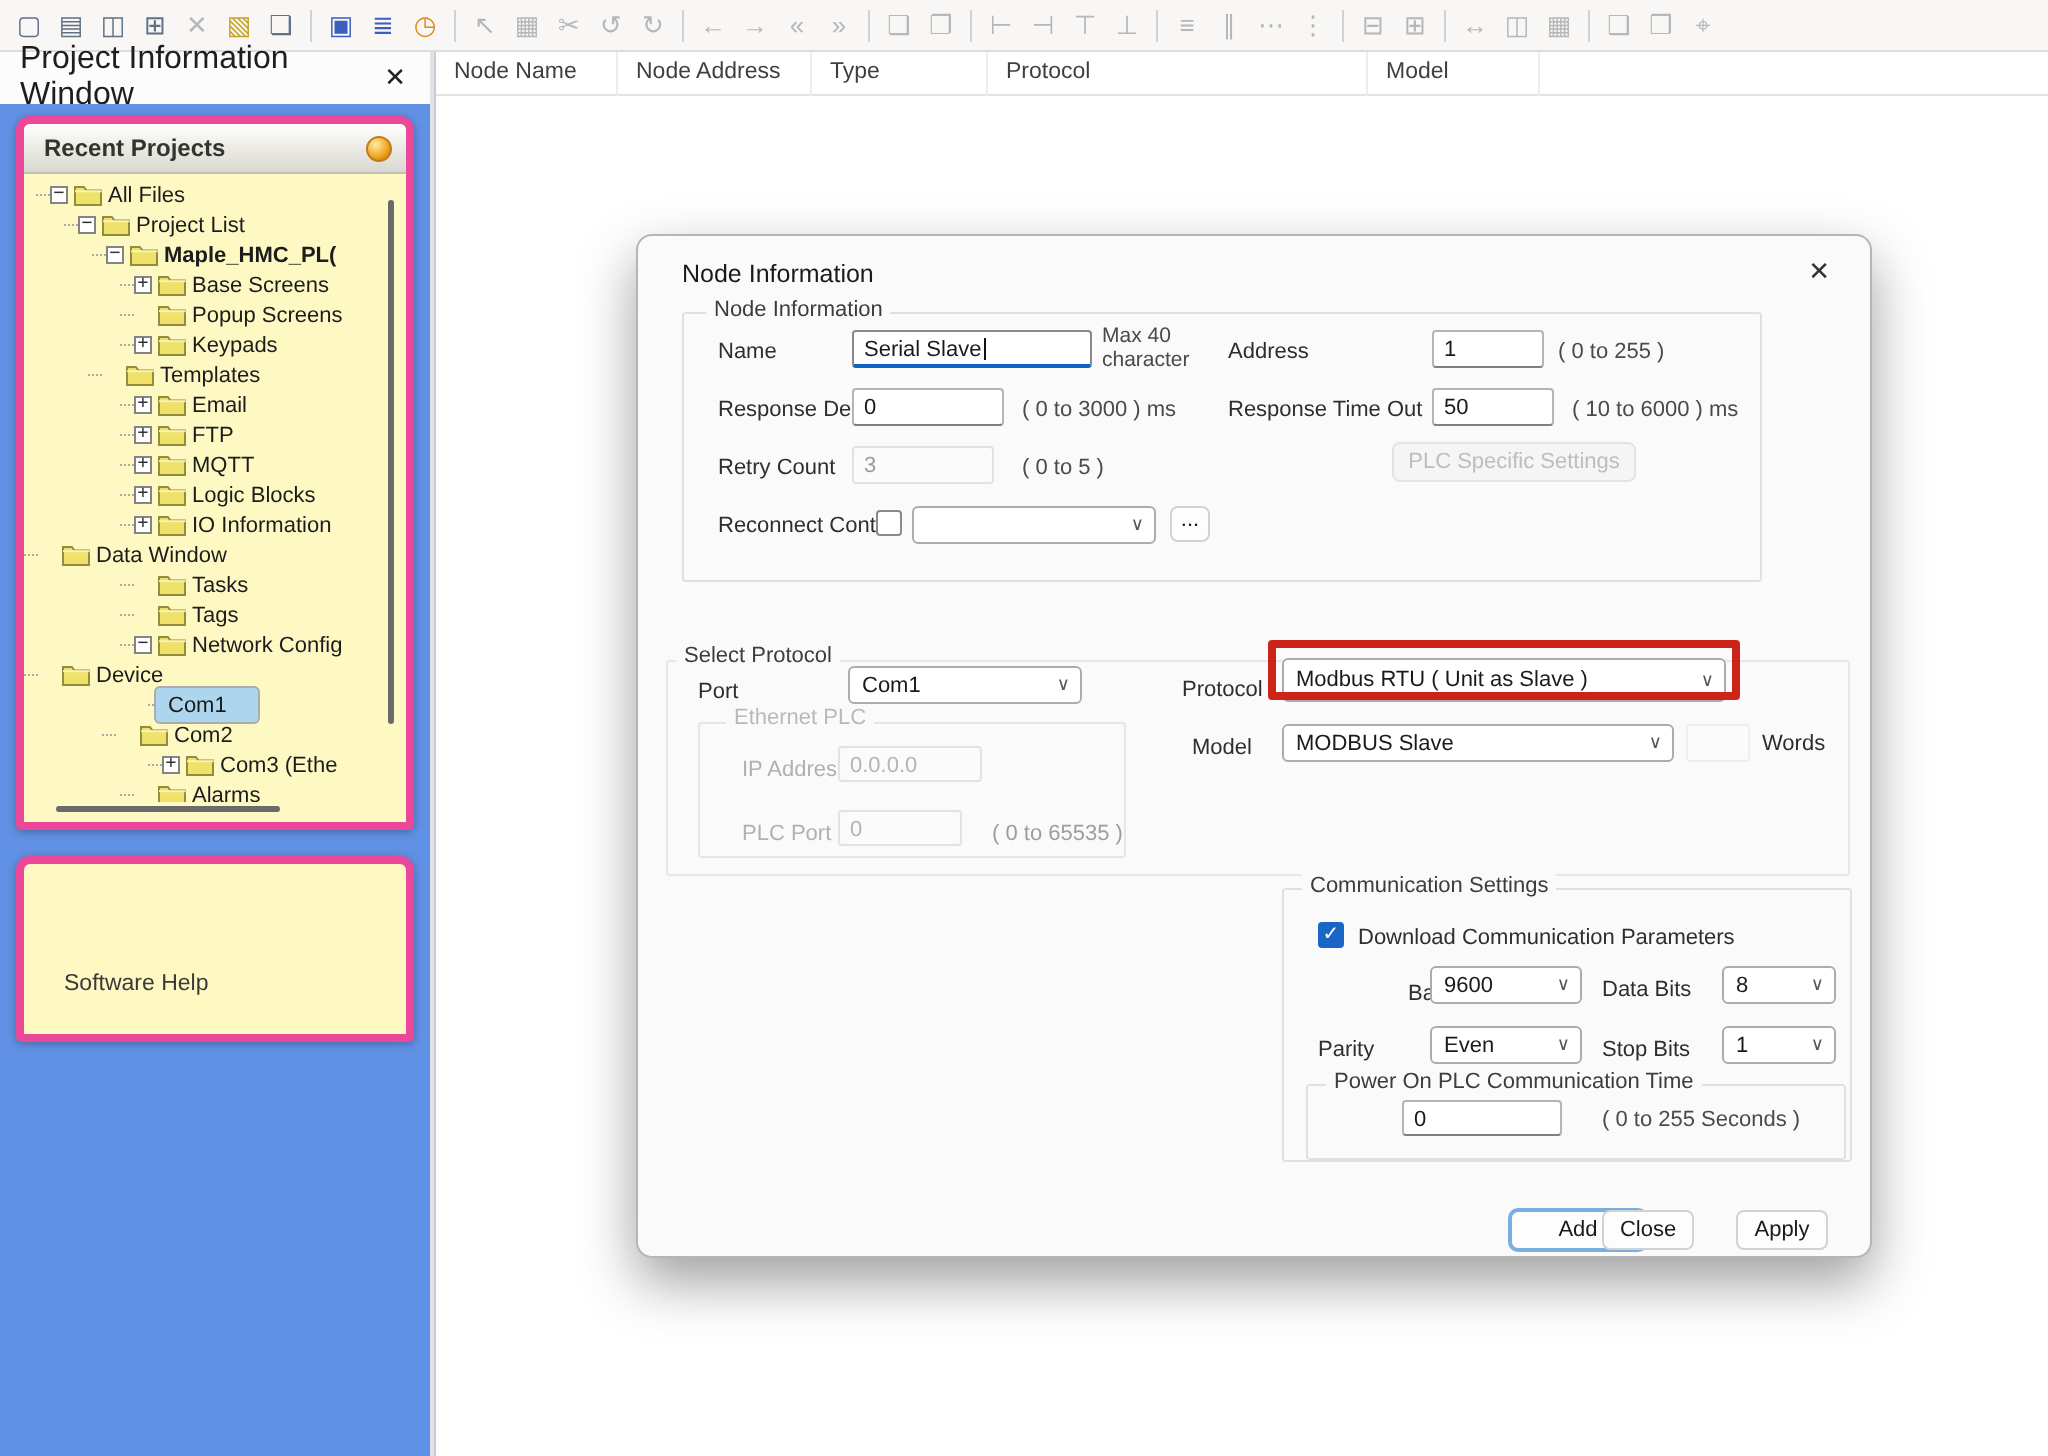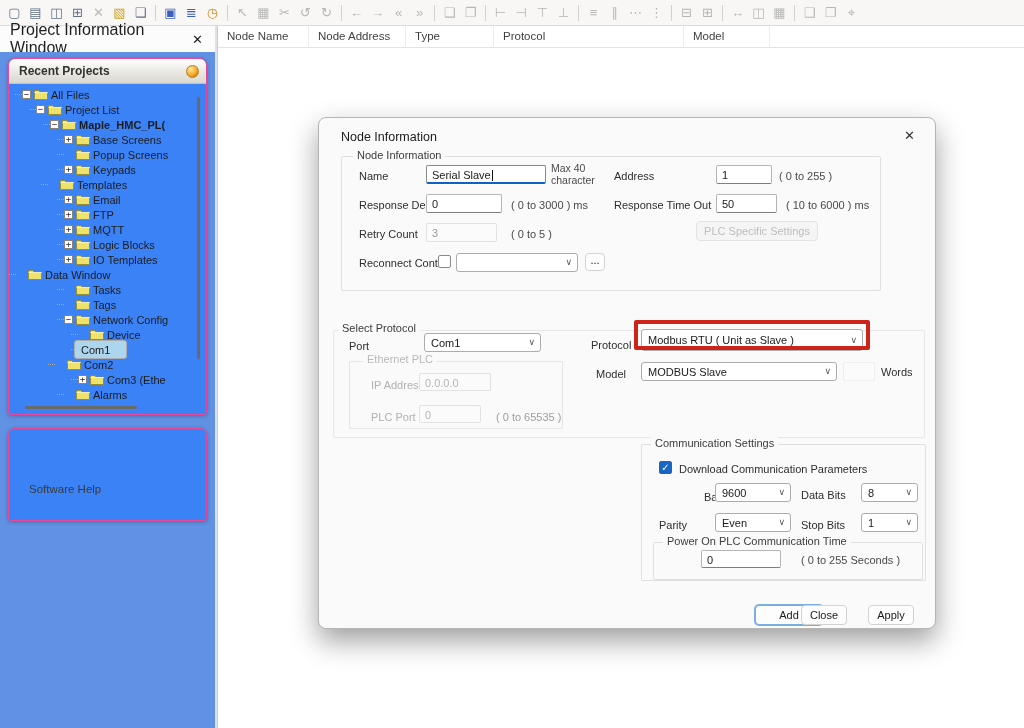--- a/index.html
+++ b/index.html
@@ -18,21 +18,21 @@
   .tone-muted  { color:#b7b7b7; }
 
   
   .left-title { position:absolute; left:0; top:26px; width:215px; height:26px; background:#fcfcfc;
                 display:flex; align-items:center; }
   .left-title .t { font-size:16px; color:#1e1e1e; padding-left:10px; flex:1; }
   .left-title .x { font-size:13px; font-weight:bold; color:#222; padding-right:12px; cursor:default; }
   .blue { position:absolute; left:0; top:52px; width:215px; height:676px; background:#6191e5; }
   .divider { position:absolute; left:215px; top:26px; width:3px; height:702px; background:#dfe3e7; border-right:1px solid #c7ccd2; }
 
-  .pane { position:absolute; background:#3b82f6; border:1px solid #ec4899; border-radius:7px 7px 3px 3px;
+  .pane { position:absolute; background:#fef9c3; border:4px solid #ec4899; border-radius:7px 7px 3px 3px;
           box-shadow:0 1px 4px rgba(0,0,0,.28); overflow:hidden; }
   .pane-head { height:25px; background:linear-gradient(#ffffff,#e9e8e2 55%,#d9d8d0); border-bottom:1px solid #c3c2ba;
                display:flex; align-items:center; }
   .pane-head .pt { flex:1; font-size:12px; font-weight:bold; color:#33332f; padding-left:10px; }
   .ball { width:13px; height:13px; border-radius:50%; margin-right:7px; border:1px solid #c07d12;
           background:radial-gradient(circle at 35% 30%, #ffe9a8, #f5b63a 45%, #d98508 82%, #b96e06); }
   #pane-recent { left:8px; top:58px; width:199px; height:357px; }
   #pane-help   { left:8px; top:428px; width:199px; height:93px; }
   #help-link { position:absolute; left:20px; top:54px; font-size:11.5px; color:#3a3a3a; }
 
@@ -271,21 +271,21 @@
       </div>
       <div class="trow" style="padding-left: 48px;">
         <span class="dots"></span>
         <span class="tgl">+</span>
         <span>
           <svg width="14" height="11" viewBox="0 0 14 11" style="display:block;">
             <path d="M0.5 10.5 V1.5 h4.4 l1.3 1.7 h7.3 V10.5 z" fill="#efe26b" stroke="#938d3a"></path>
             <path d="M0.5 3.6 h13.3" stroke="#faf3b4" fill="none"></path>
           </svg>
         </span>
-        <span class="tlabel">IO Templates</span>
+        <span class="tlabel">IO Information</span>
       </div>
       <div class="trow" style="">
         <span class="dots"></span>
         <span class="tspace"></span>
         <span>
           <svg width="14" height="11" viewBox="0 0 14 11" style="display:block;">
             <path d="M0.5 10.5 V1.5 h4.4 l1.3 1.7 h7.3 V10.5 z" fill="#efe26b" stroke="#938d3a"></path>
             <path d="M0.5 3.6 h13.3" stroke="#faf3b4" fill="none"></path>
           </svg>
         </span>
@@ -317,21 +317,21 @@
         <span class="dots"></span>
         <span class="tgl">−</span>
         <span>
           <svg width="14" height="11" viewBox="0 0 14 11" style="display:block;">
             <path d="M0.5 10.5 V1.5 h4.4 l1.3 1.7 h7.3 V10.5 z" fill="#efe26b" stroke="#938d3a"></path>
             <path d="M0.5 3.6 h13.3" stroke="#faf3b4" fill="none"></path>
           </svg>
         </span>
         <span class="tlabel">Network Config</span>
       </div>
-      <div class="trow" style="padding-left: 62px;">
+      <div class="trow" style="">
         <span class="dots"></span>
         <span class="tspace"></span>
         <span>
           <svg width="14" height="11" viewBox="0 0 14 11" style="display:block;">
             <path d="M0.5 10.5 V1.5 h4.4 l1.3 1.7 h7.3 V10.5 z" fill="#efe26b" stroke="#938d3a"></path>
             <path d="M0.5 3.6 h13.3" stroke="#faf3b4" fill="none"></path>
           </svg>
         </span>
         <span class="tlabel">Device</span>
       </div>

